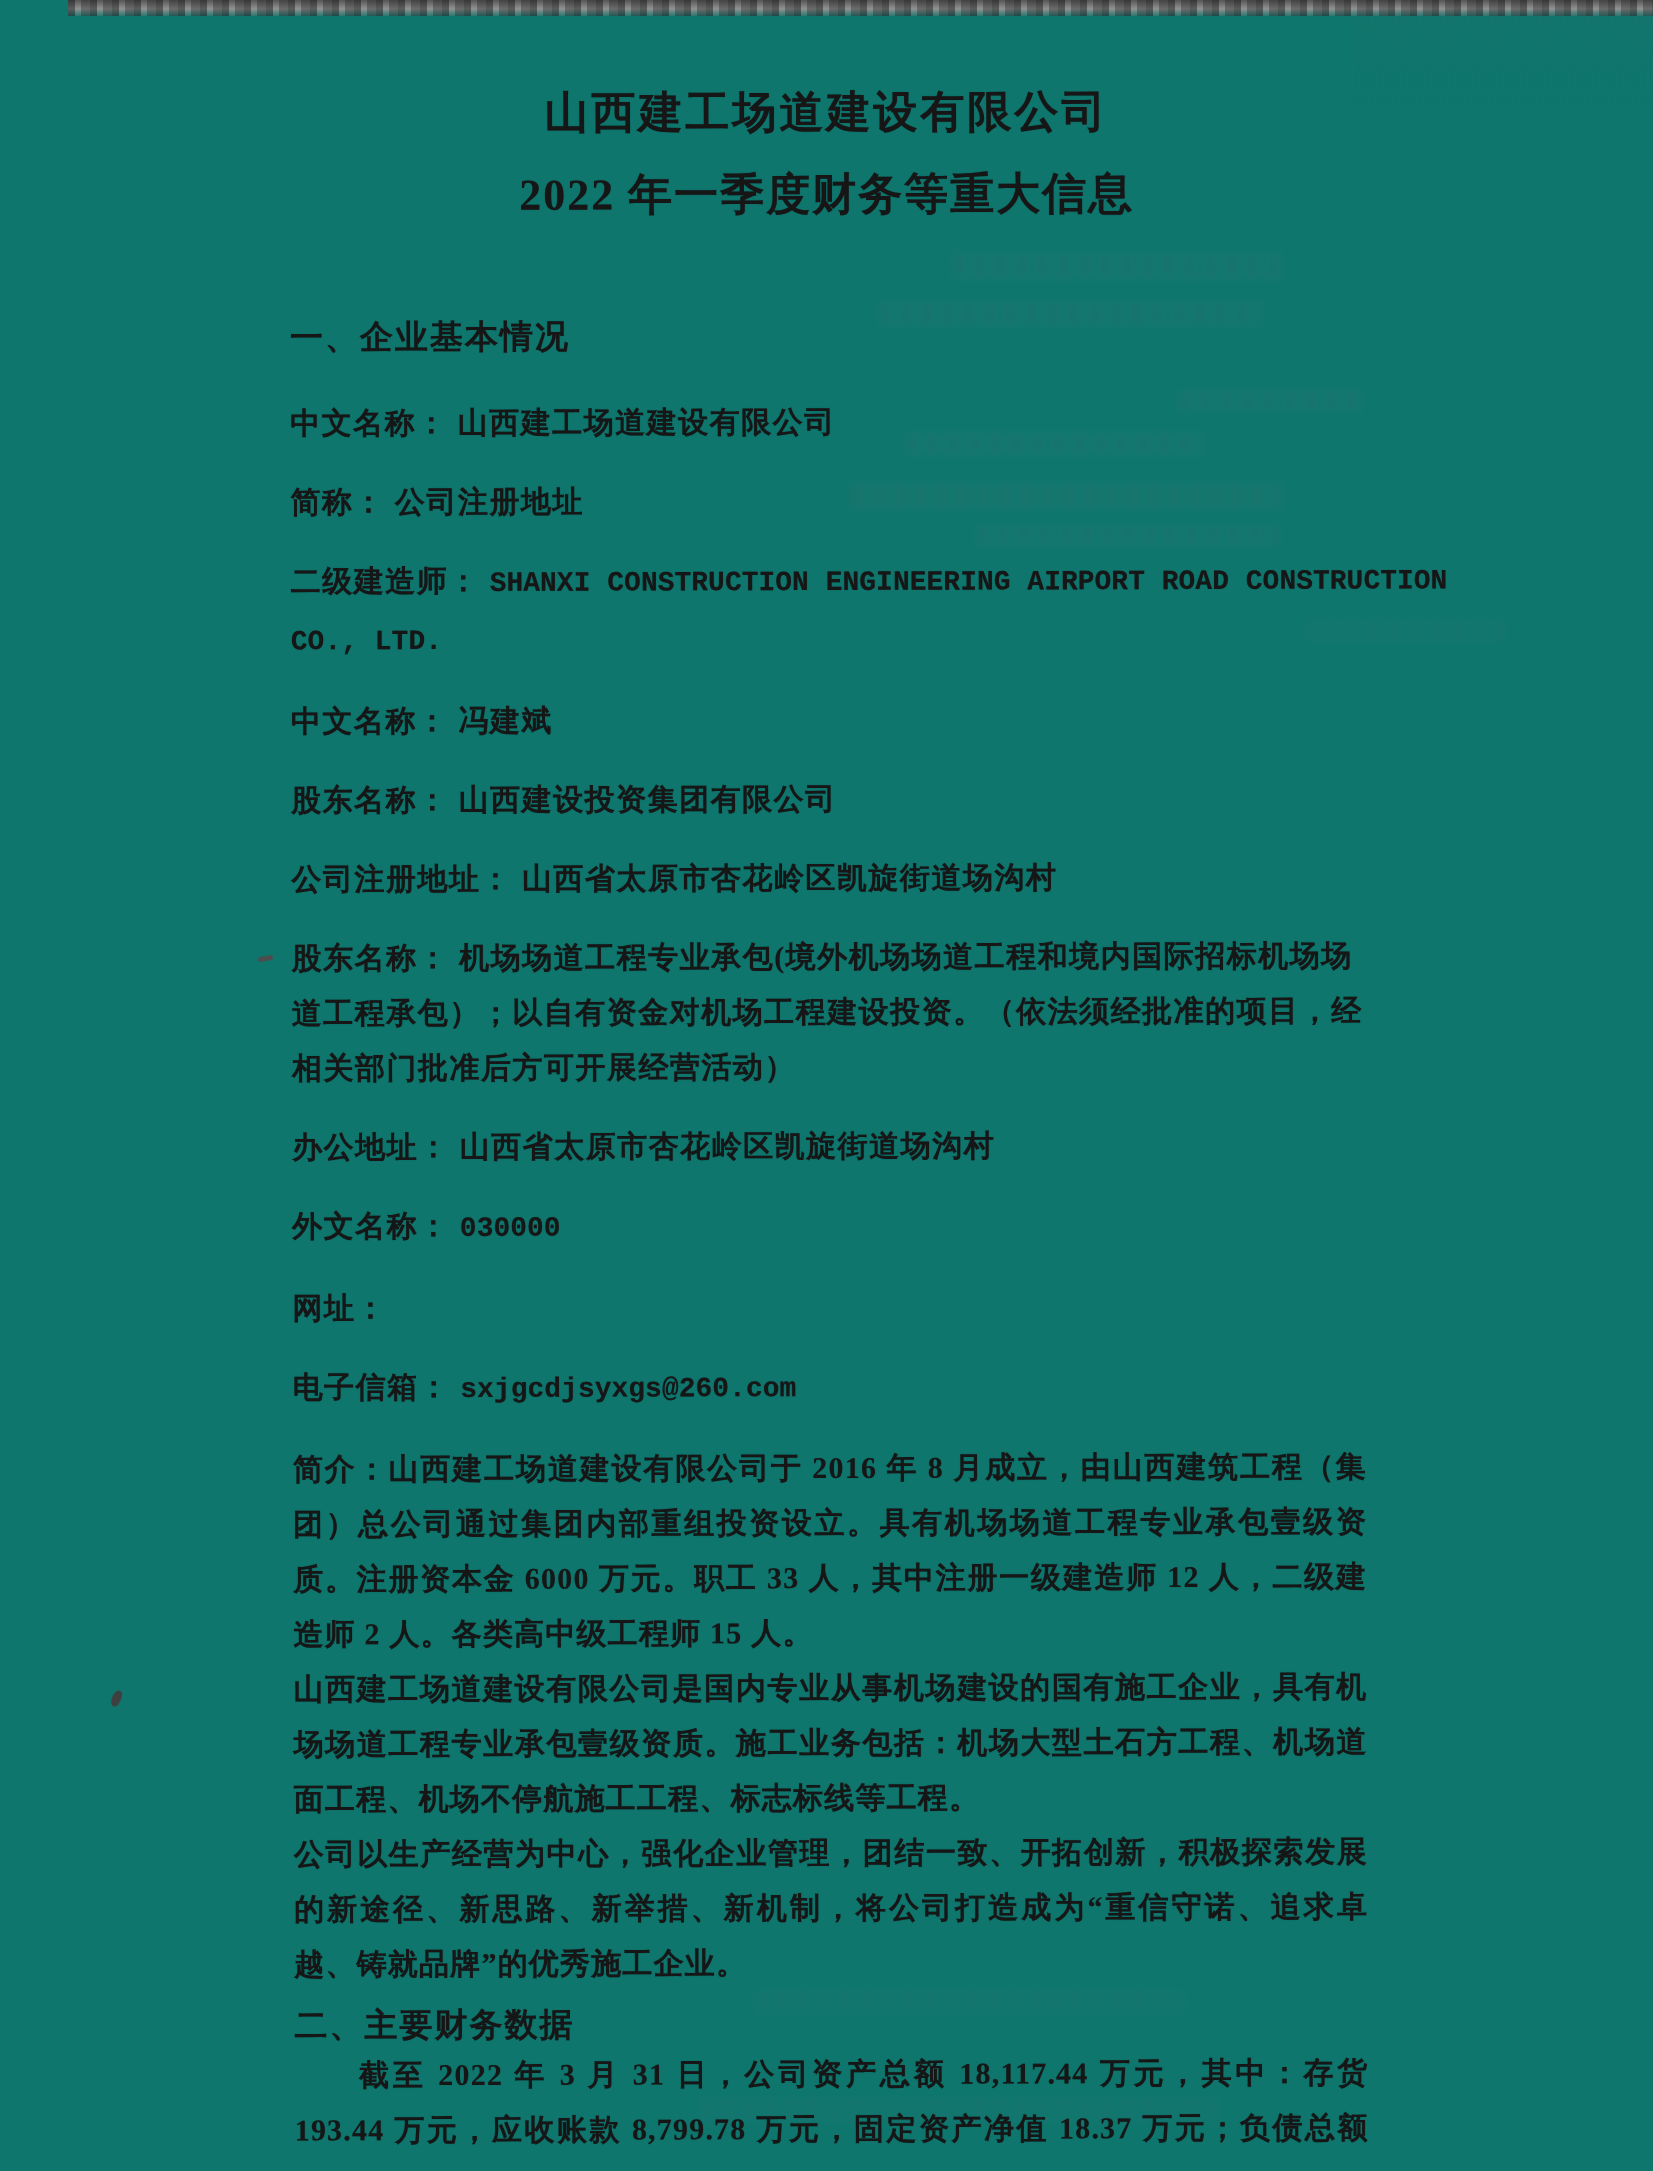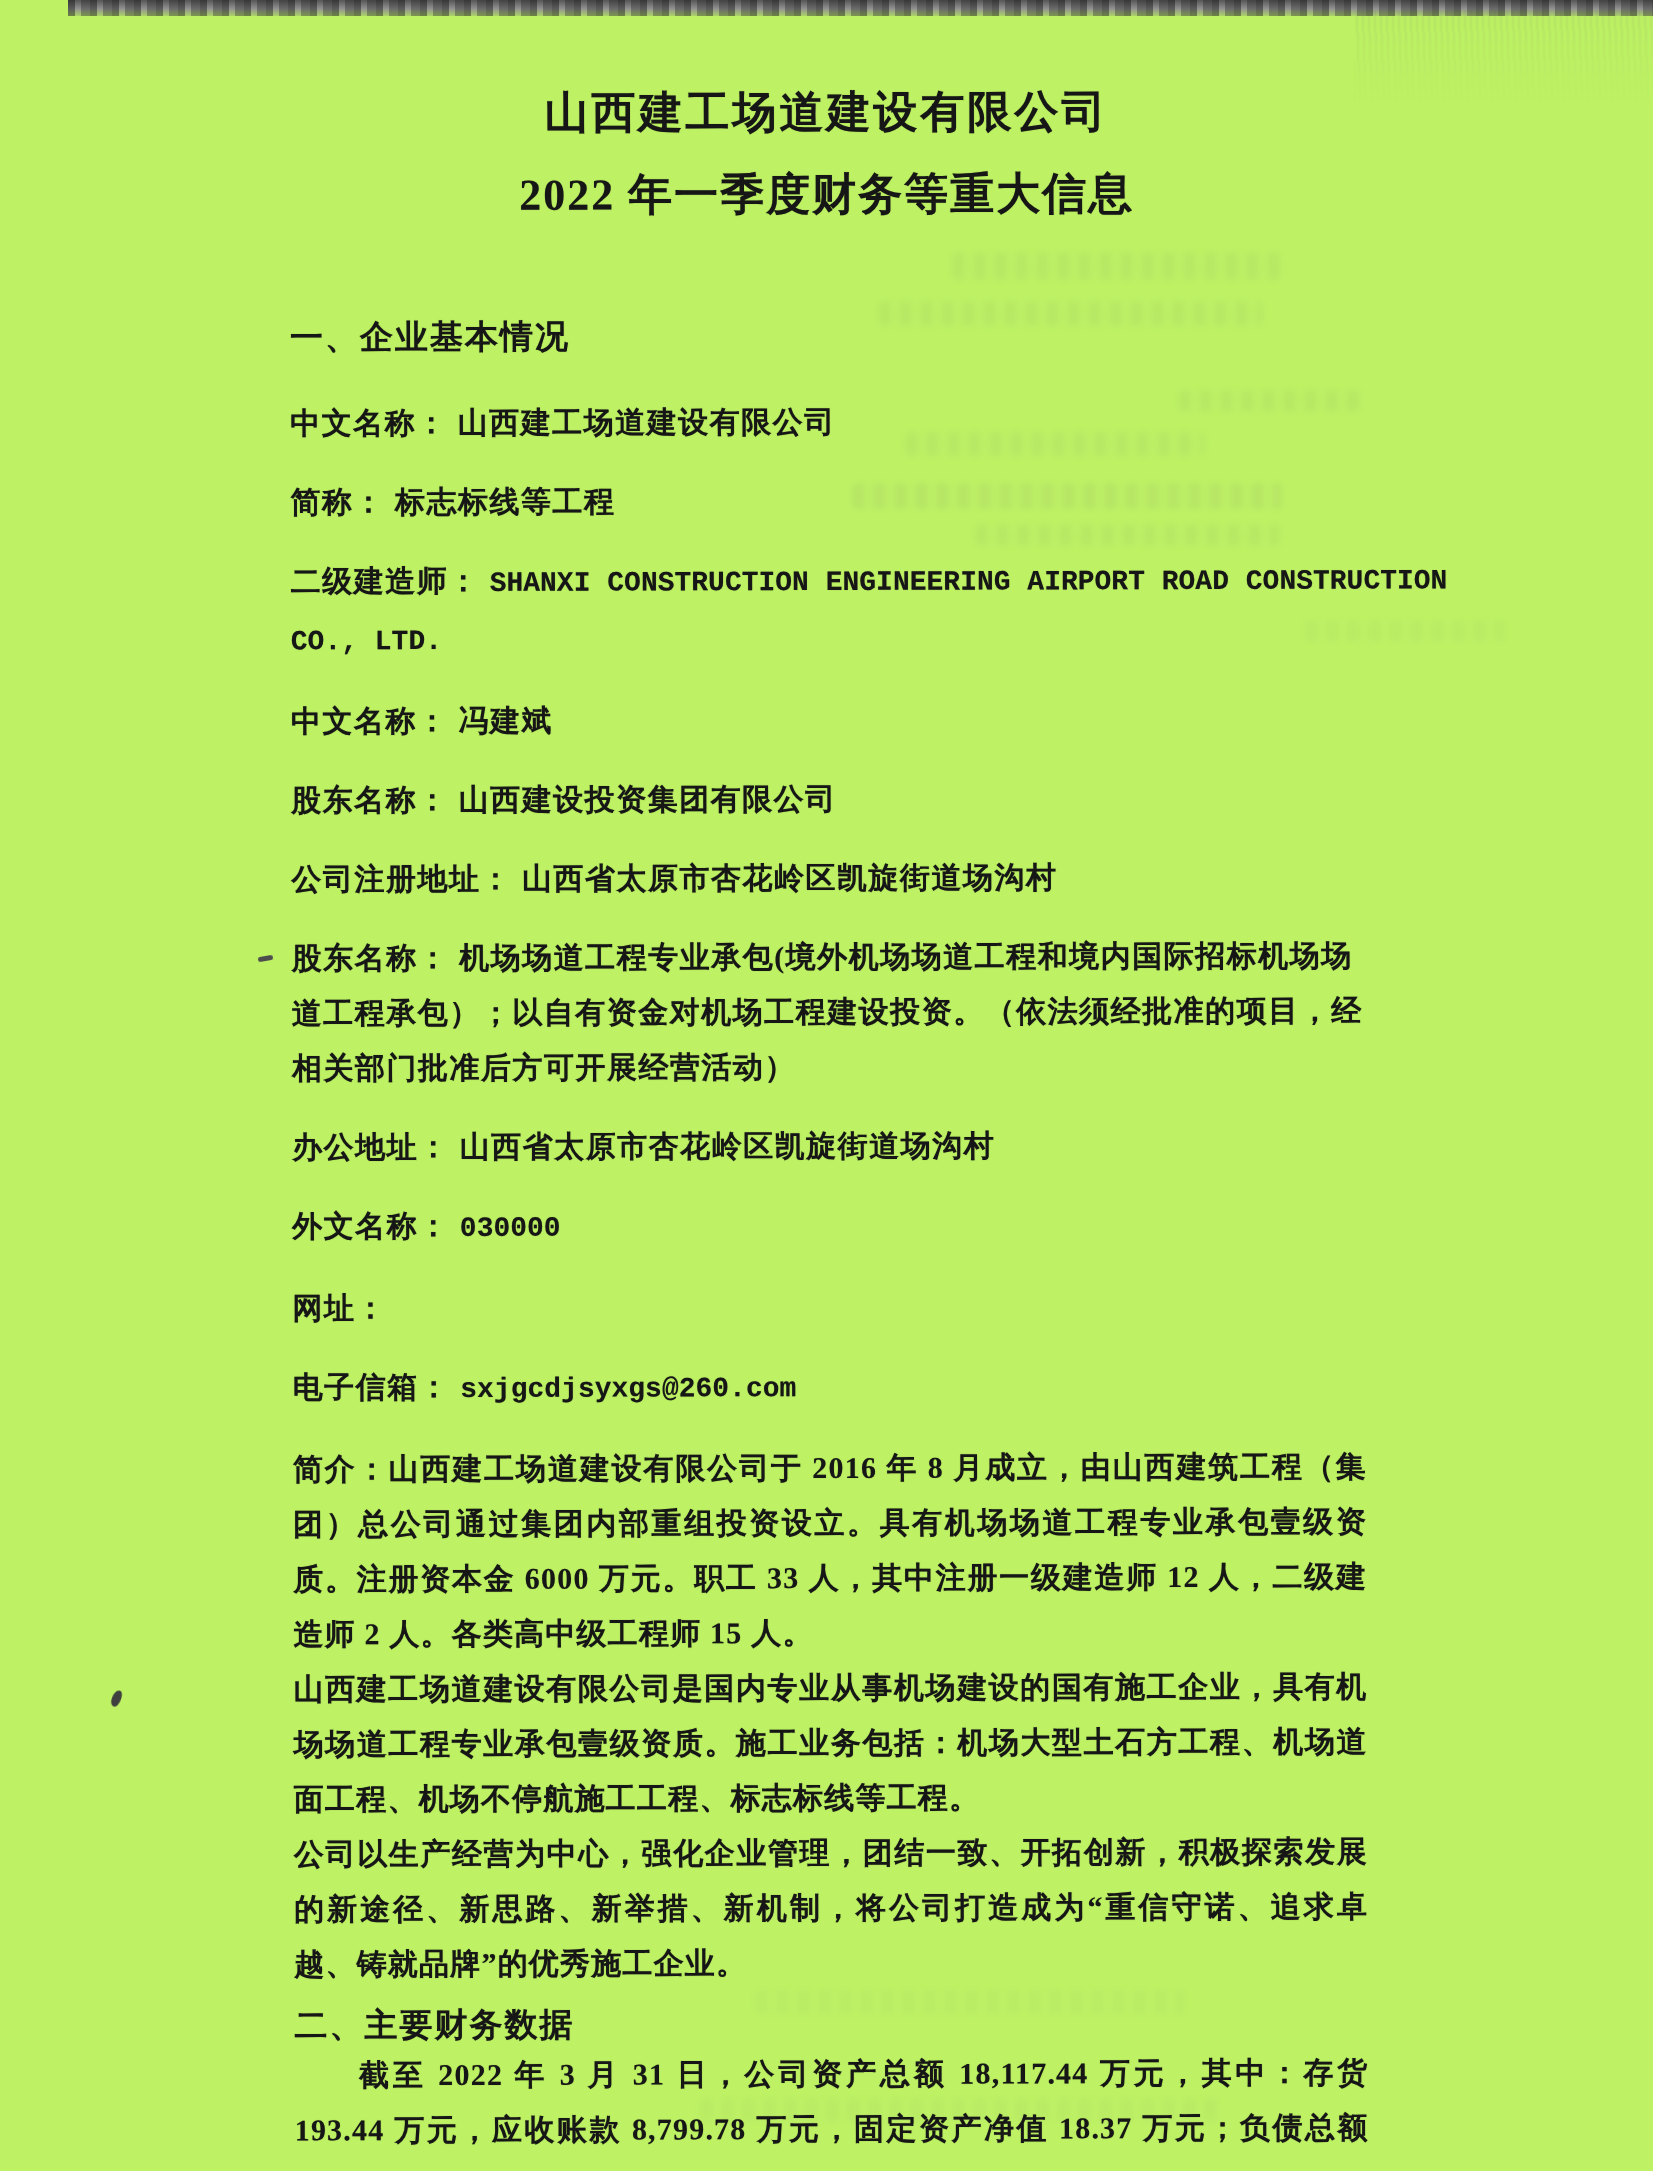--- a/index.html
+++ b/index.html
@@ -4,21 +4,21 @@
 <style>
   html,body{margin:0;padding:0;}
   body{
     width:1653px;height:2171px;
     background:#fefefe;
     overflow:hidden;
     font-family:"Liberation Serif","DejaVu Serif",serif;
     color:#161616;
     position:relative;
   }
-  .page{position:absolute;inset:0;background:#bef264;}
+  .page{position:absolute;inset:0;background:#0f766e;}
   
   .scan-strip{
     position:absolute;top:0;left:68px;right:0;height:16px;
     background:
       repeating-linear-gradient(90deg, rgba(40,40,40,.55) 0 7px, rgba(120,120,120,.25) 7px 13px, rgba(60,60,60,.5) 13px 22px),
       linear-gradient(to bottom,#4a4a4a 0%,#9a9a9a 55%,rgba(200,200,200,0) 100%);
     filter:blur(.6px);
   }
   .scan-streaks{
     position:absolute;top:10px;right:0;width:300px;height:95px;
@@ -116,21 +116,21 @@
     <h1 class="doc-title">山西建工场道建设有限公司</h1>
     <h2 class="doc-subtitle">2022 年一季度财务等重大信息</h2>
 
     <div class="sec-heading">一、企业基本情况</div>
 
     <div class="field">
       <span class="flabel">中文名称：</span><span class="fvalue">山西建工场道建设有限公司</span>
     </div>
 
     <div class="field">
-      <span class="flabel">简称：</span><span class="fvalue">标志标线等工程</span>
+      <span class="flabel">简称：</span><span class="fvalue">公司注册地址</span>
     </div>
 
     <div class="field field-en">
       <span class="flabel">二级建造师：</span><span class="fvalue latin">SHANXI CONSTRUCTION ENGINEERING AIRPORT ROAD CONSTRUCTION CO., LTD.</span>
     </div>
 
     <div class="field">
       <span class="flabel">中文名称：</span><span class="fvalue">冯建斌</span>
     </div>
 

